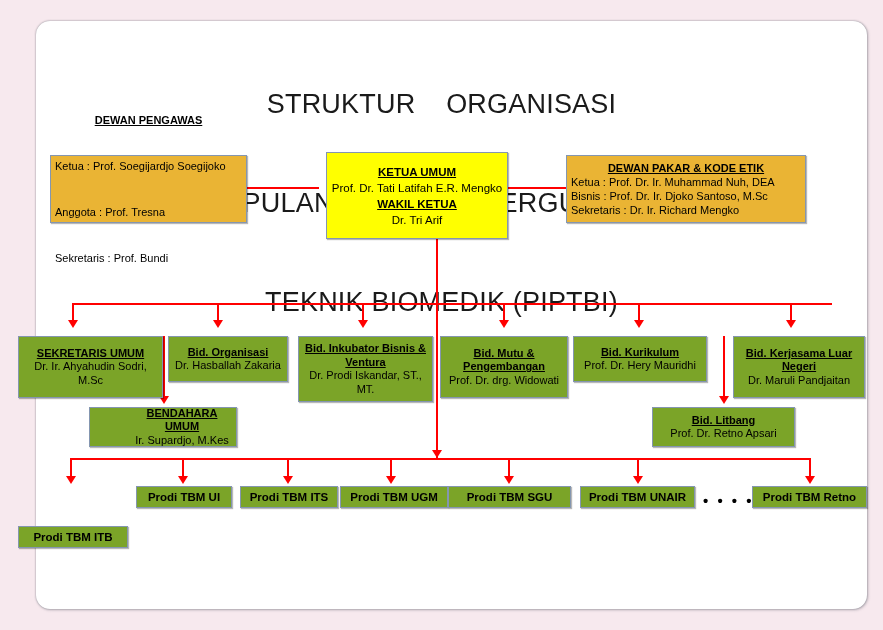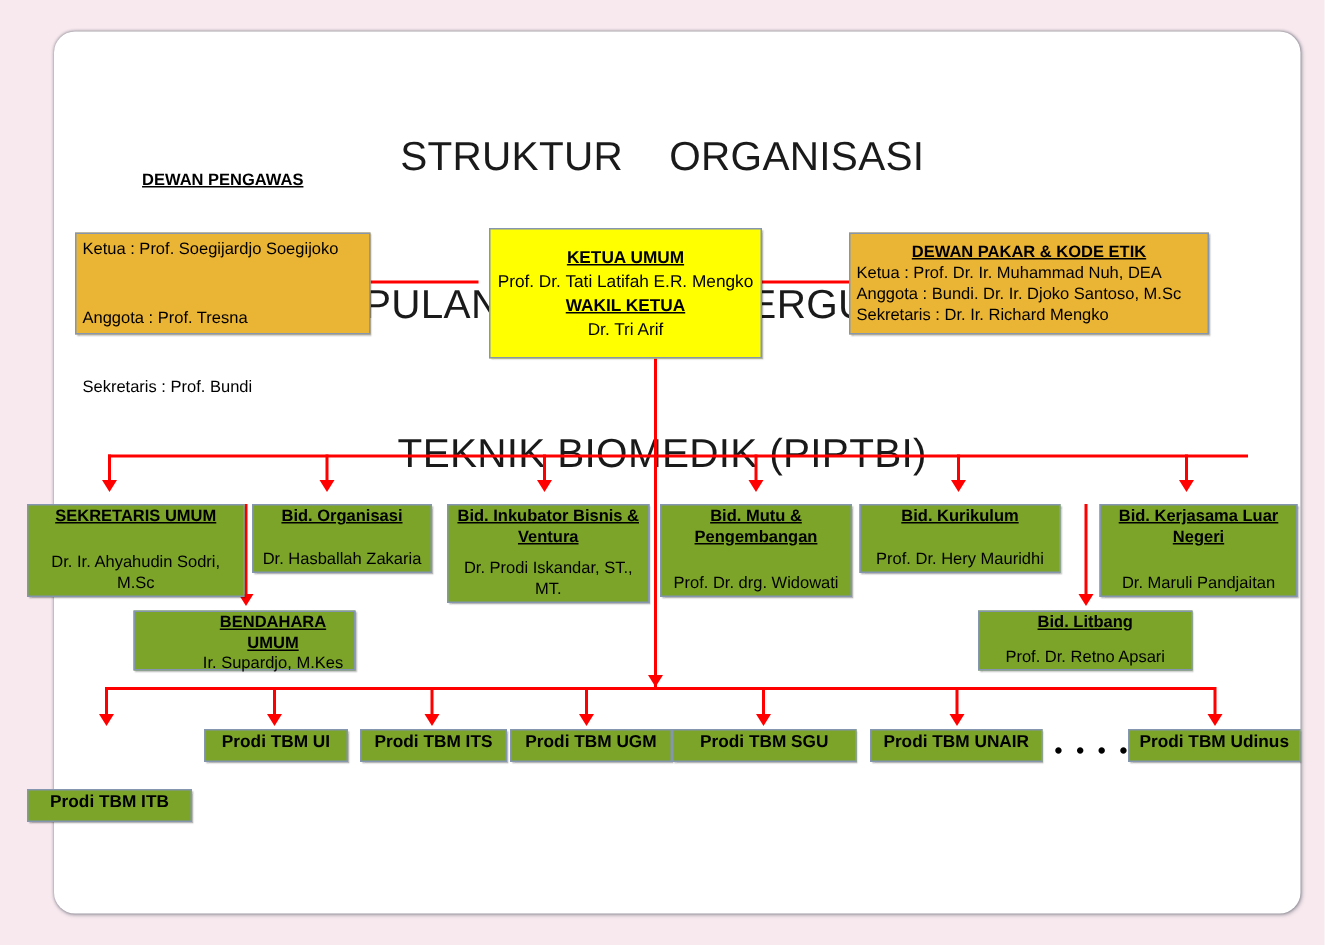--- a/index.html
+++ b/index.html
@@ -64,21 +64,21 @@
     display: block;
     width: 100%;
   }
   .node .ln {
     display: block;
     width: 100%;
   }
   .orange { background: #e9b githubsomething; }
   .orange  { background: #eab434; }
   .yellow  { background: #ffff00; }
-  .green   { background: #7ba428; justify-content: space-between; }
+  .green   { background: #7ba428; }
   .lvl1 { font-size: 11px; line-height: 14px; }
   .lvl1 .hd { font-size: 11px; }
   .lvl1 .ln { text-align: left; padding-left: 4px; }
   .ketua { font-size: 11.5px; line-height: 16px; }
   .dept { font-size: 11px; line-height: 13.5px; }
   .prodi { font-size: 11.5px; line-height: 14px; font-weight: bold; }
   
   .hline, .vline {
     position: absolute;
     background: #ff0000;
@@ -179,21 +179,21 @@
   <div class="node yellow ketua" style="left:326px; top:152px; width:182px; height:87px;">
     <span class="hd">KETUA UMUM</span>
     <span class="ln">Prof. Dr. Tati Latifah E.R. Mengko</span>
     <span class="hd">WAKIL KETUA</span>
     <span class="ln">Dr. Tri Arif</span>
   </div>
 
   <div class="node orange lvl1" style="left:566px; top:155px; width:240px; height:68px;">
     <span class="hd">DEWAN PAKAR &amp; KODE ETIK</span>
     <span class="ln">Ketua :  Prof. Dr. Ir. Muhammad Nuh, DEA</span>
-    <span class="ln">Anggota : Bundi. Dr. Ir. Djoko Santoso, M.Sc</span>
+    <span class="ln">Bisnis : Prof. Dr. Ir. Djoko Santoso, M.Sc</span>
     <span class="ln">Sekretaris : Dr. Ir. Richard Mengko</span>
   </div>
 
   <div class="node green dept" style="left:18px; top:336px; width:145px; height:62px;">
     <span class="hd">SEKRETARIS UMUM</span>
     <span class="ln">Dr. Ir. Ahyahudin Sodri, M.Sc</span>
   </div>
 
   <div class="node green dept" style="left:168px; top:336px; width:120px; height:46px;">
     <span class="hd">Bid. Organisasi</span>
@@ -250,15 +250,15 @@
     <span class="ln">Prodi TBM SGU</span>
   </div>
 
   <div class="node green prodi" style="left:580px; top:486px; width:115px; height:22px;">
     <span class="ln">Prodi TBM UNAIR</span>
   </div>
 
   <div class="dots" style="left:703px; top:493px;">• • • • • •</div>
 
   <div class="node green prodi" style="left:752px; top:486px; width:115px; height:22px;">
-    <span class="ln">Prodi TBM Udinus</span>
+    <span class="ln">Prodi TBM Retno</span>
   </div>
 </div>
 
 </body></html>

